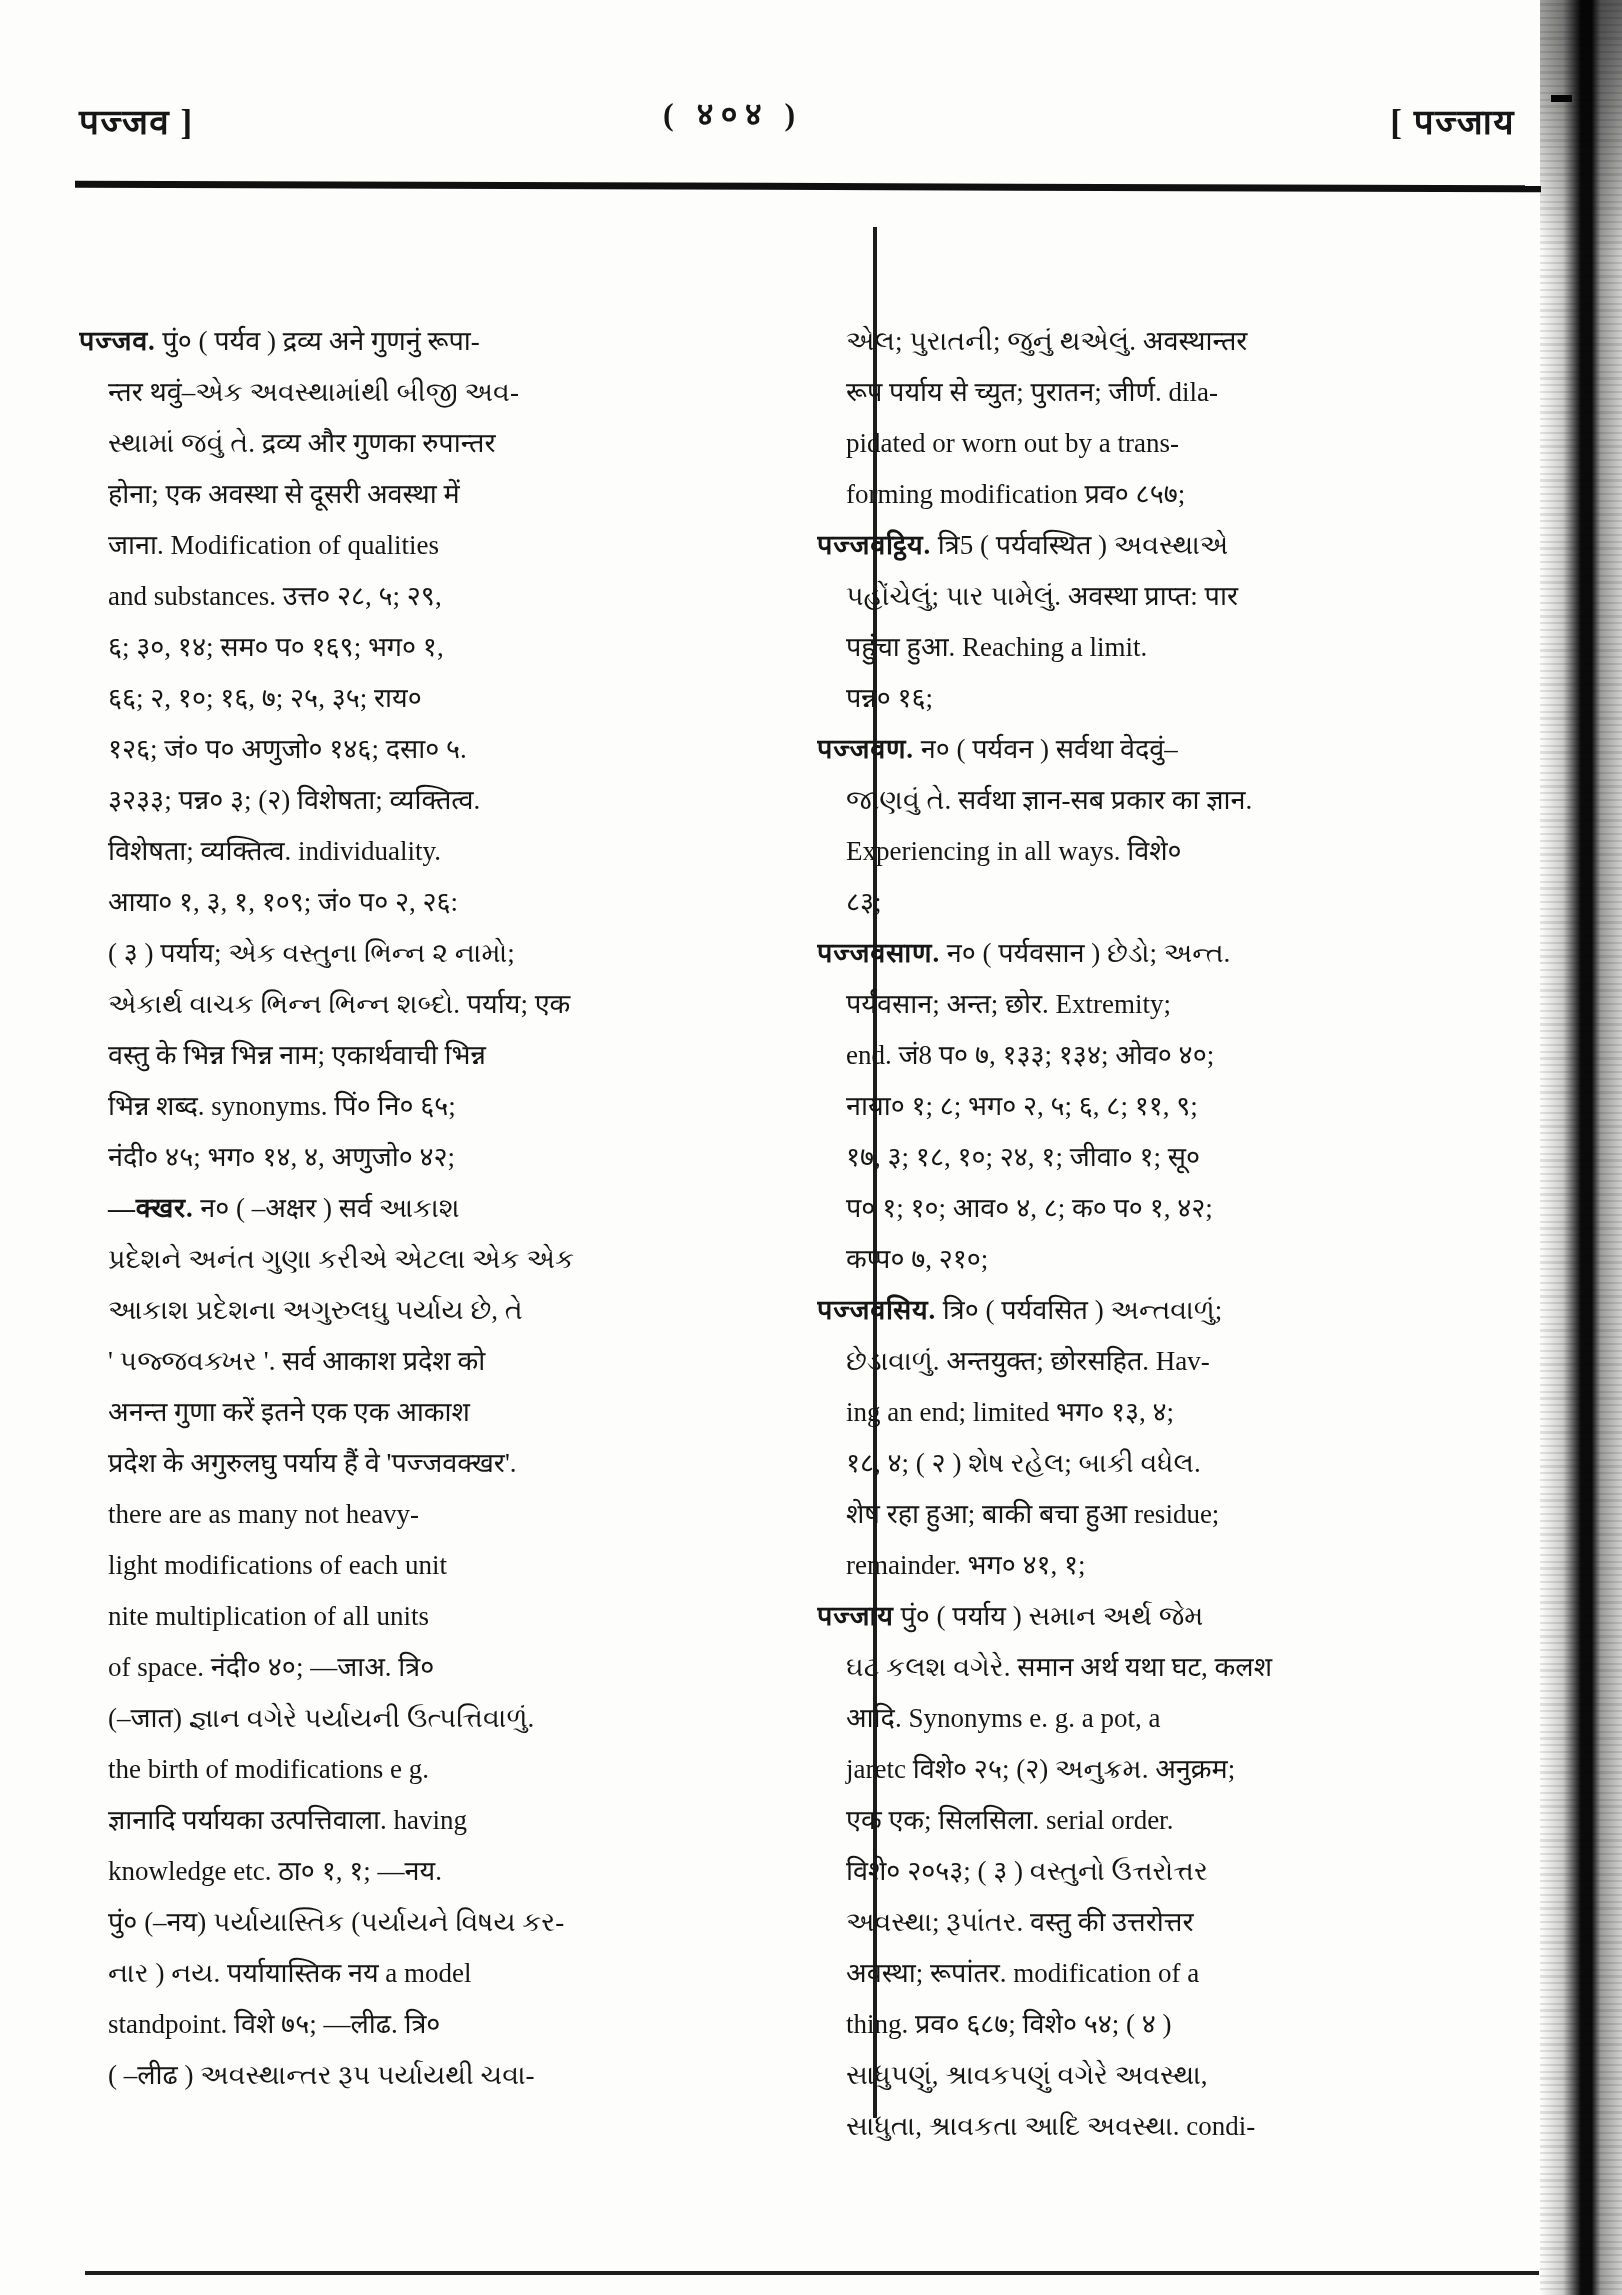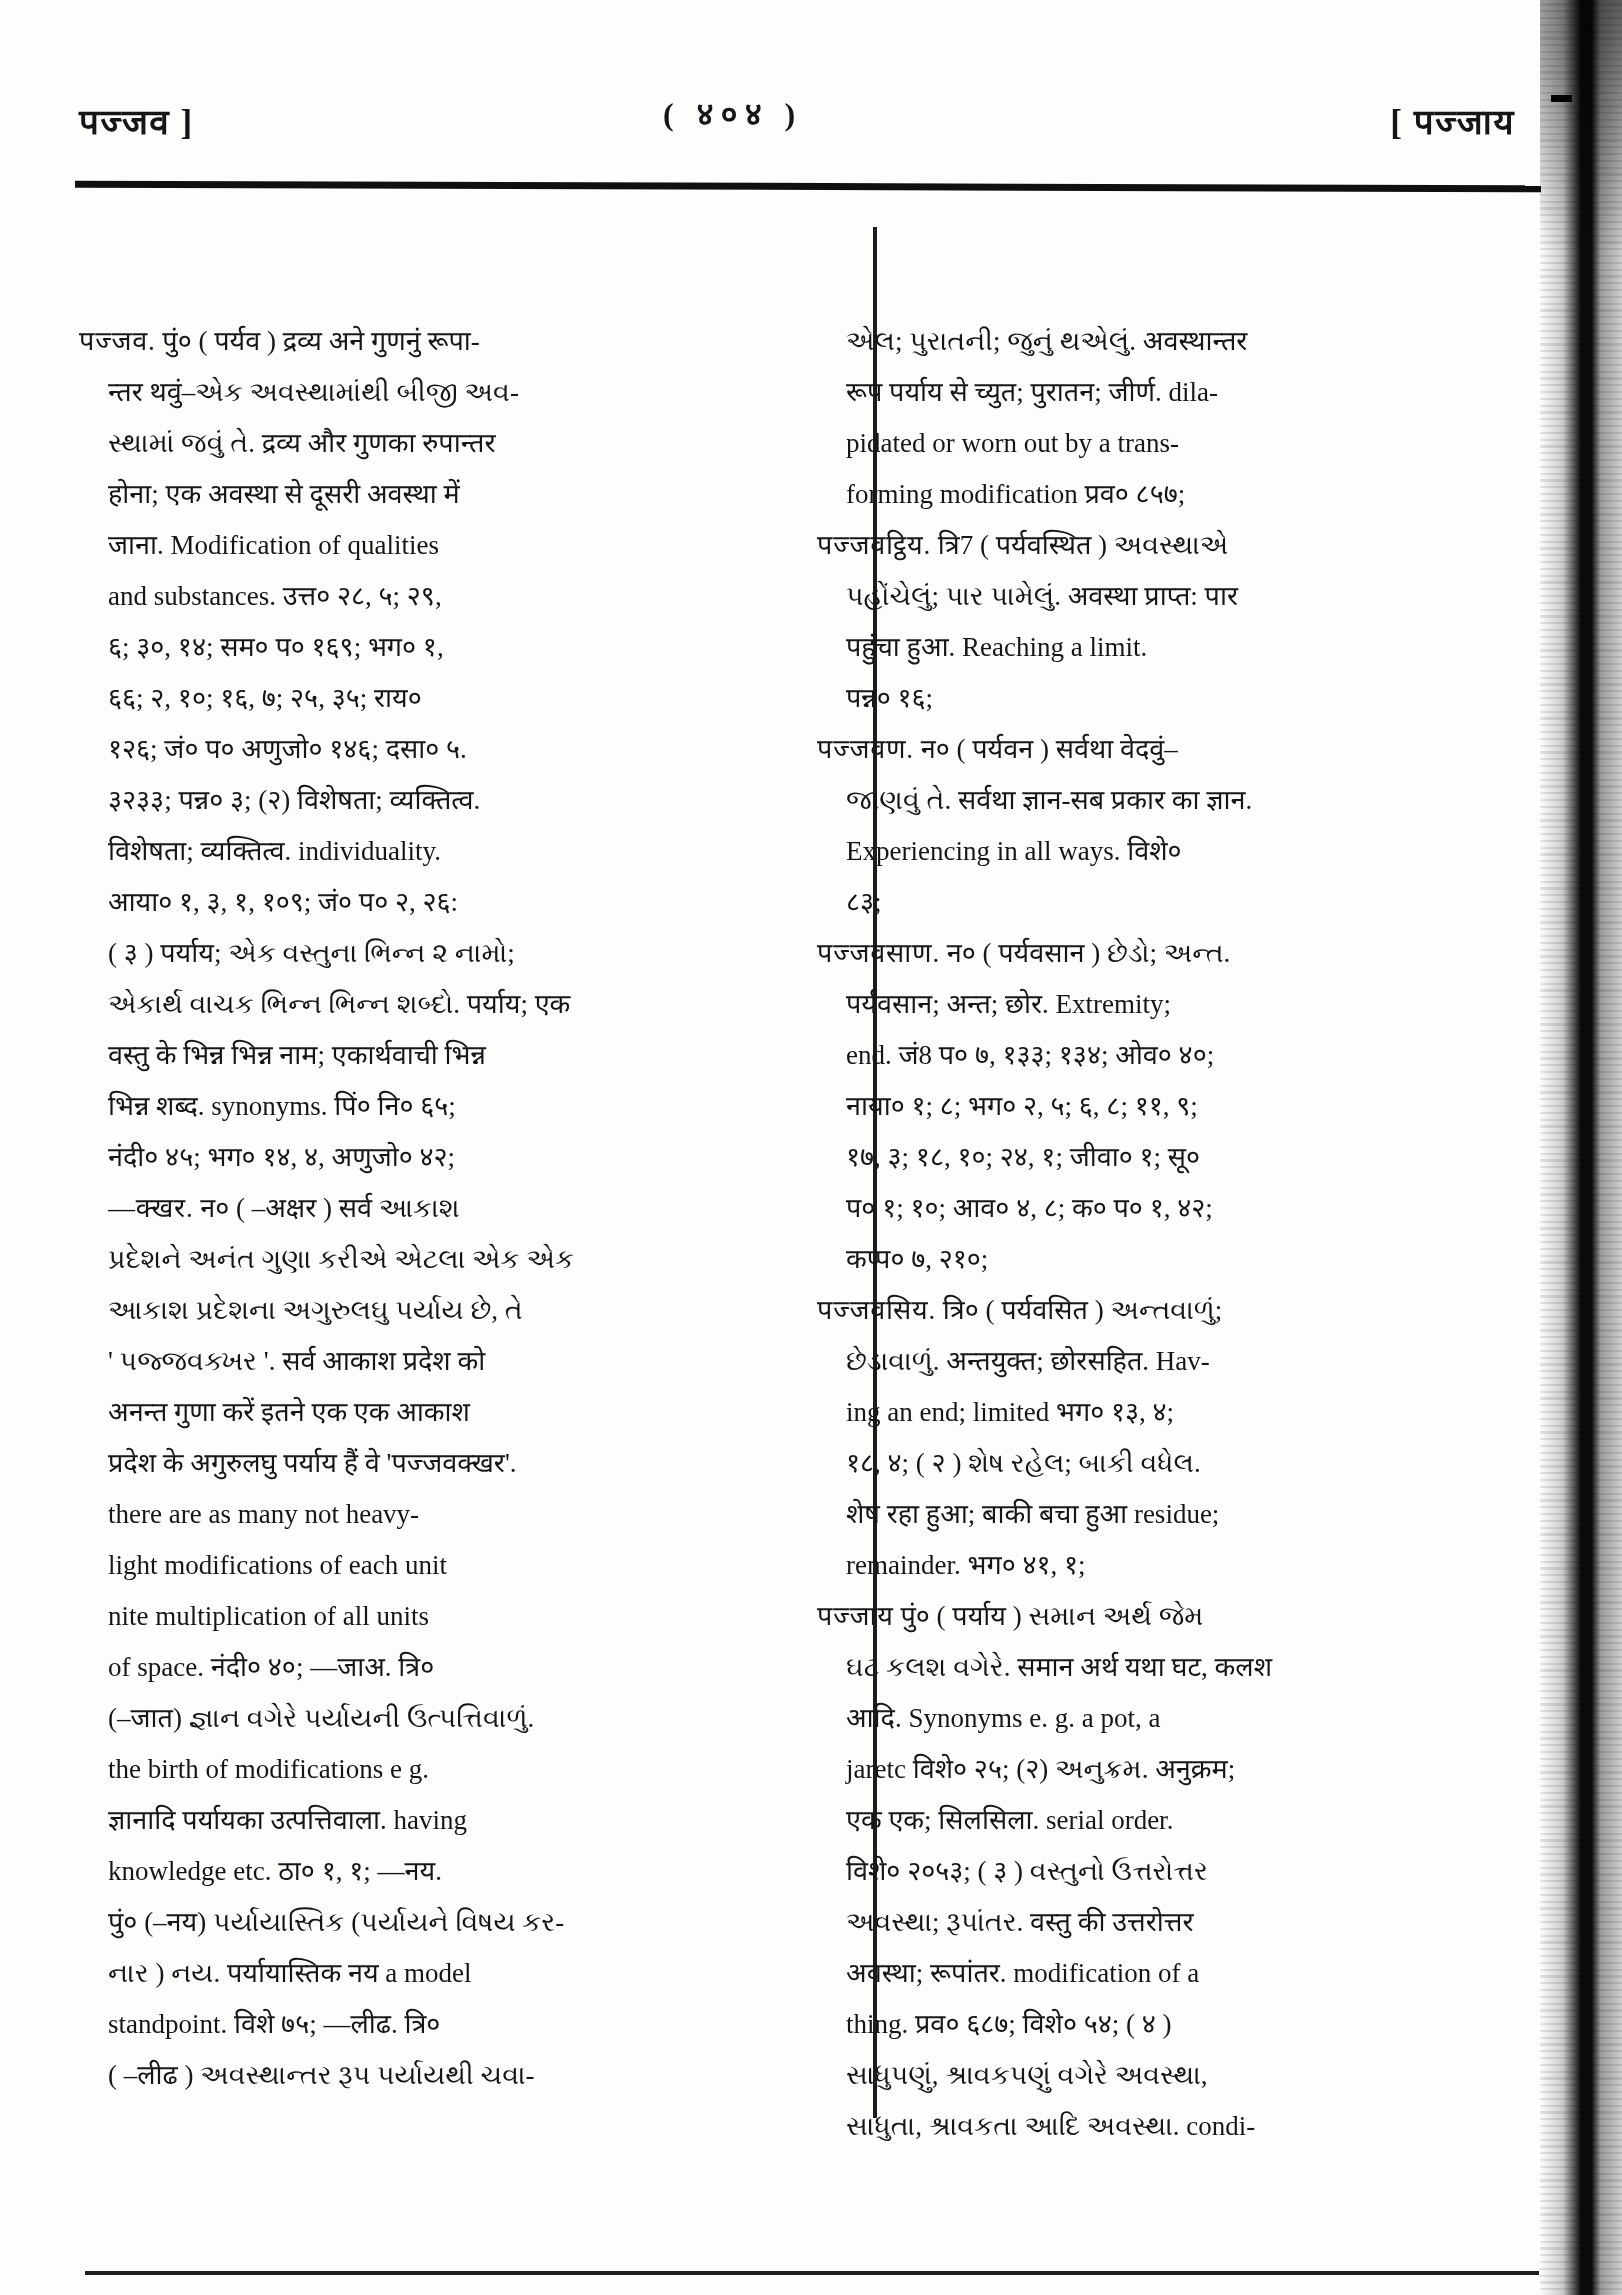--- a/index.html
+++ b/index.html
@@ -24,21 +24,21 @@
   .cols{position:absolute;left:79px;top:316px;width:1461px;}
   .col{position:absolute;top:0;font-size:27px;line-height:51px;white-space:nowrap;overflow:hidden;}
   .col.left{left:0;width:708px;}
   .col.right{left:738px;width:722px;}
   .divider{
     position:absolute;left:794px;top:-89px;width:3.8px;height:1891px;
     background:#1c1c1c;
   }
   .line{height:51px;}
   .line.ind{padding-left:29px;}
-  .hw{font-weight:normal;letter-spacing:0.8px;}
+  .hw{font-weight:bold;letter-spacing:0.8px;}
 
   
   .scan-band{
     position:absolute;top:0;right:0;width:82px;height:2295px;
     background:
       repeating-linear-gradient(0deg, rgba(0,0,0,0) 0 4.5px, rgba(0,0,0,0.10) 4.5px 6.8px),
       radial-gradient(circle at 100% 0%, rgba(0,0,0,0.55) 0, rgba(0,0,0,0) 257px),
       linear-gradient(90deg,
         rgba(25,25,25,0) 0%,
         rgba(25,25,25,0.22) 28%,
@@ -99,21 +99,21 @@
         <div class="line ind"><span>નાર ) નય. पर्यायास्तिक नय a model</span></div>
         <div class="line ind"><span>standpoint. विशे ७५; —लीढ. त्रि०</span></div>
         <div class="line ind"><span>( –लीढ ) અવસ્થાન્તર રૂપ પર્યાયથી ચવા-</span></div>
       </div>
     <div class="divider"></div>
     <div class="col right" id="col-right">
         <div class="line ind"><span>એલ; પુરાતની; જુનું થએલું. अवस्थान्तर</span></div>
         <div class="line ind"><span>रूप पर्याय से च्युत; पुरातन; जीर्ण. dila-</span></div>
         <div class="line ind"><span>pidated or worn out by a trans-</span></div>
         <div class="line ind"><span>forming modification प्रव० ८५७;</span></div>
-        <div class="line"><span class="hw">पज्जवट्ठिय.</span><span> त्रि7 ( पर्यवस्थित ) અવસ્થાએ</span></div>
+        <div class="line"><span class="hw">पज्जवट्ठिय.</span><span> त्रि5 ( पर्यवस्थित ) અવસ્થાએ</span></div>
         <div class="line ind"><span>પહોંચેલું; પાર પામેલું. अवस्था प्राप्त: पार</span></div>
         <div class="line ind"><span>पहुंचा हुआ. Reaching a limit.</span></div>
         <div class="line ind"><span>पन्न० १६;</span></div>
         <div class="line"><span class="hw">पज्जवण.</span><span> न० ( पर्यवन ) सर्वथा वेदवुं–</span></div>
         <div class="line ind"><span>જાણવું તે. सर्वथा ज्ञान-सब प्रकार का ज्ञान.</span></div>
         <div class="line ind"><span>Experiencing in all ways. विशे०</span></div>
         <div class="line ind"><span>८३;</span></div>
         <div class="line"><span class="hw">पज्जवसाण.</span><span> न० ( पर्यवसान ) છેડો; અન્ત.</span></div>
         <div class="line ind"><span>पर्यवसान; अन्त; छोर. Extremity;</span></div>
         <div class="line ind"><span>end. जं8 प० ७, १३३; १३४; ओव० ४०;</span></div>

